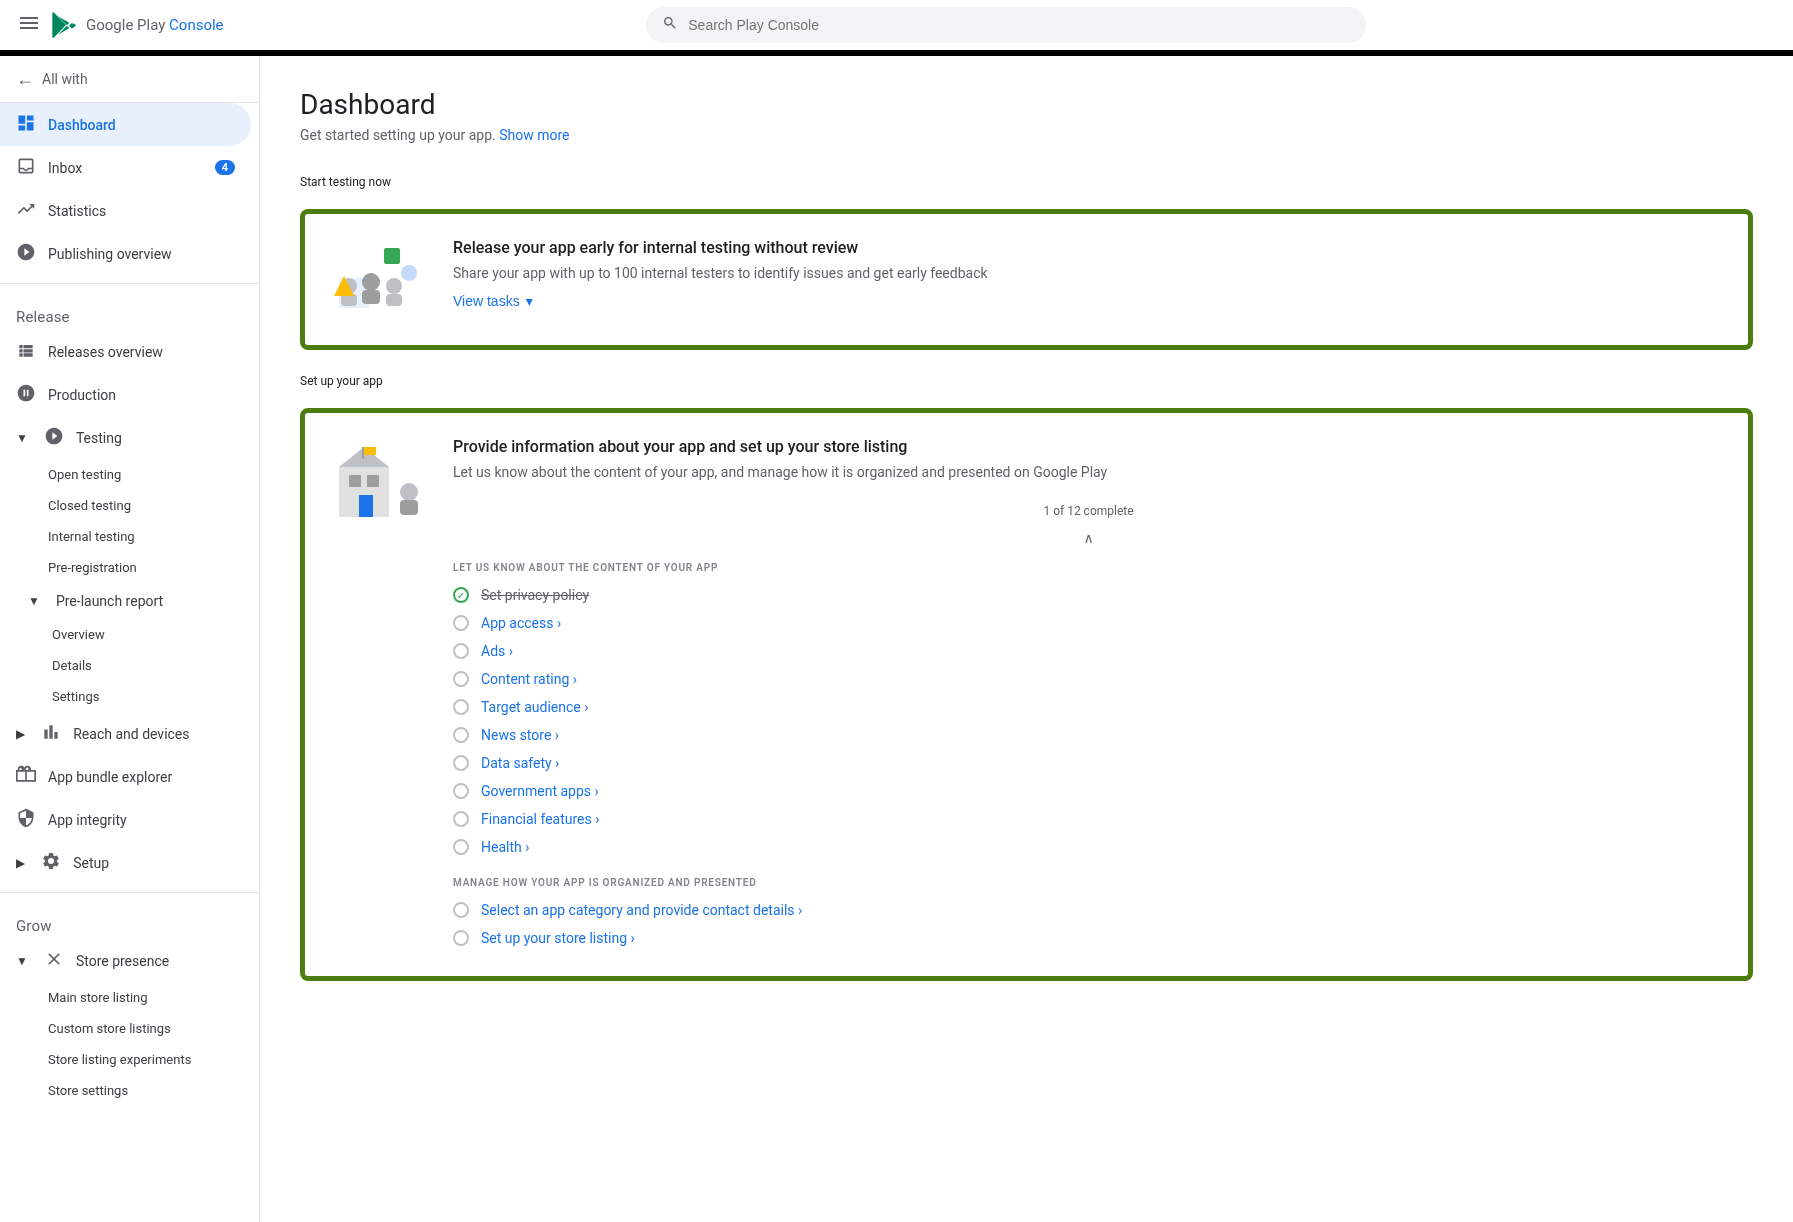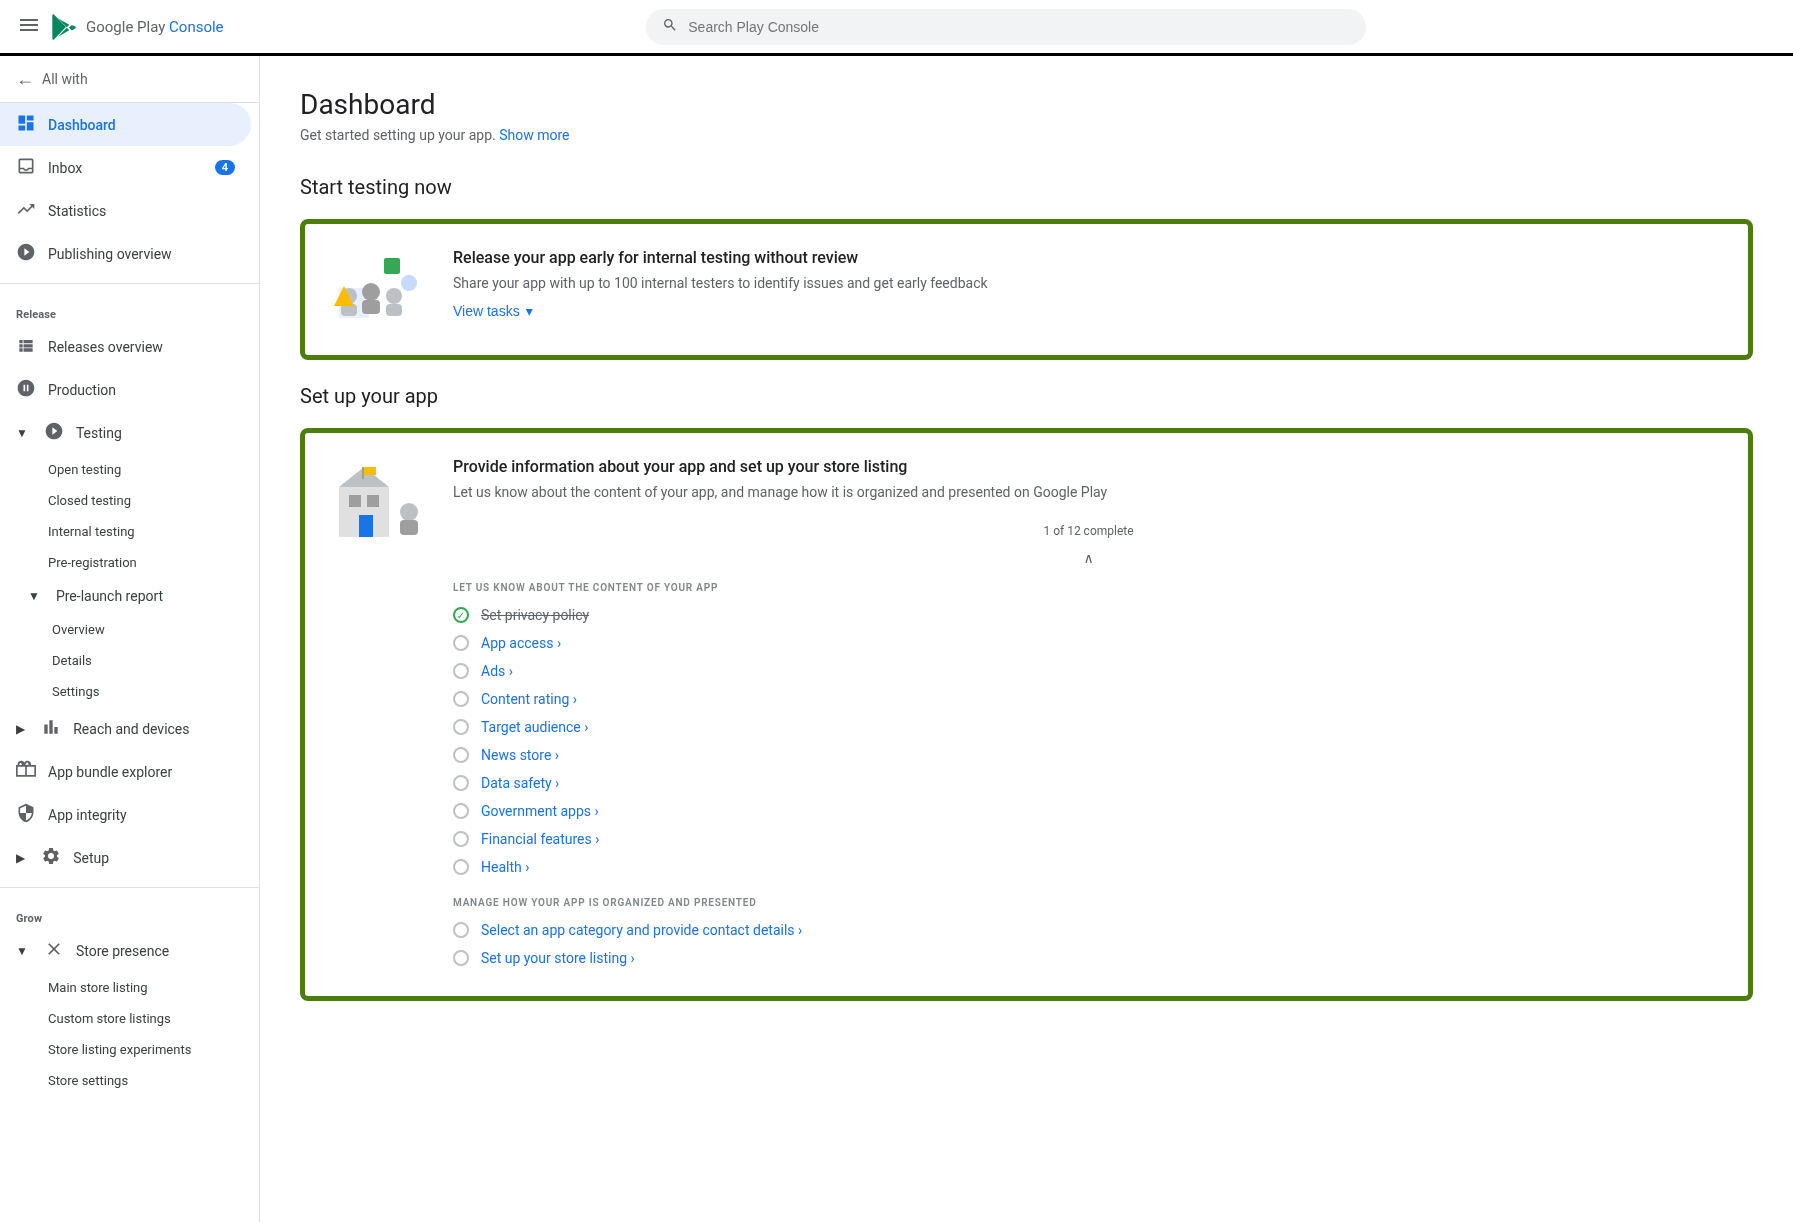--- a/index.html
+++ b/index.html
@@ -1,21 +1,21 @@
 <!DOCTYPE html>
 <html><head>
   <meta charset="utf-8">
   <style>
     * { box-sizing: border-box; margin: 0; padding: 0; }
     body { font-family: 'Google Sans', Roboto, Arial, sans-serif; background: #fff; color: #202124; font-size: 14px; display: flex; flex-direction: column; height: 100vh; overflow: hidden; }
 
     
     .top-bar {
       display: flex; align-items: center; height: 56px; padding: 0 16px;
-      border-bottom: 3px solid #000000; flex-shrink: 0;
+      border-bottom: 6px solid #000000; flex-shrink: 0;
       background: #fff; gap: 12px;
     }
     .top-bar-logo { display: flex; align-items: center; gap: 8px; }
     .hamburger { cursor: pointer; padding: 4px; color: #5f6368; font-size: 20px; }
     .logo-text { font-size: 15px; color: #5f6368; }
     .logo-text span { color: #1a73e8; }
     .search-bar {
       flex: 1; max-width: 720px; margin: 8px auto;
       display: flex; align-items: center; background: #f1f3f4; border-radius: 24px;
       padding: 8px 16px; gap: 10px;
@@ -43,21 +43,21 @@
       font-size: 14px; color: #3c4043; position: relative;
     }
     .sidebar-nav-item.active { background: #e8f0fe; color: #1a73e8; font-weight: 500; }
     .sidebar-nav-item .icon { width: 20px; text-align: center; flex-shrink: 0; }
     .sidebar-nav-item .badge {
       margin-left: auto; background: #1a73e8; color: #fff; border-radius: 10px;
       padding: 1px 7px; font-size: 11px; font-weight: 600;
     }
 
     .sidebar-section-label {
-      padding: 16px 16px 4px; font-size: 11px; font-weight: 700;
+      padding: 16px 16px 4px; font-size: 15px; font-weight: 400;
       color: #5f6368; text-transform: none; letter-spacing: 0.01em;
     }
 
     .sidebar-sub-item {
       display: flex; align-items: center; padding: 8px 16px 8px 48px;
       cursor: pointer; font-size: 13px; color: #3c4043;
     }
 
     .sidebar-sub-sub-item {
       display: flex; align-items: center; padding: 8px 16px 8px 52px;
@@ -67,21 +67,21 @@
     .expand-icon { font-size: 12px; margin-right: 4px; }
     .sidebar-divider { height: 1px; background: #e0e0e0; margin: 8px 0; }
 
     
     .content { flex: 1; overflow-y: auto; padding: 32px 40px; }
 
     .page-title { font-size: 28px; font-weight: 400; color: #202124; margin-bottom: 6px; }
     .page-subtitle { font-size: 14px; color: #5f6368; margin-bottom: 32px; }
     .page-subtitle a { color: #1a73e8; text-decoration: none; }
 
-    .section-title { font-size: 20px; font-weight: 400; color: #202124; margin-bottom: 20px; }
+    .section-title { font-size: 12px; font-weight: 400; color: #202124; margin-bottom: 20px; }
 
     
     .card {
       border: 5px solid #4d7c0f; border-radius: 8px; padding: 24px;
       margin-bottom: 24px; display: flex; gap: 24px; align-items: flex-start;
     }
     .card-illustration { width: 100px; flex-shrink: 0; }
     .card-content { flex: 1; }
     .card-title { font-size: 16px; font-weight: 500; color: #202124; margin-bottom: 8px; }
     .card-desc { font-size: 14px; color: #5f6368; margin-bottom: 12px; }

